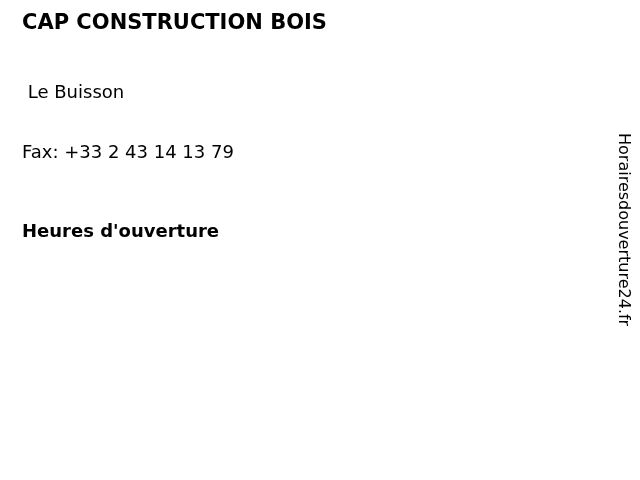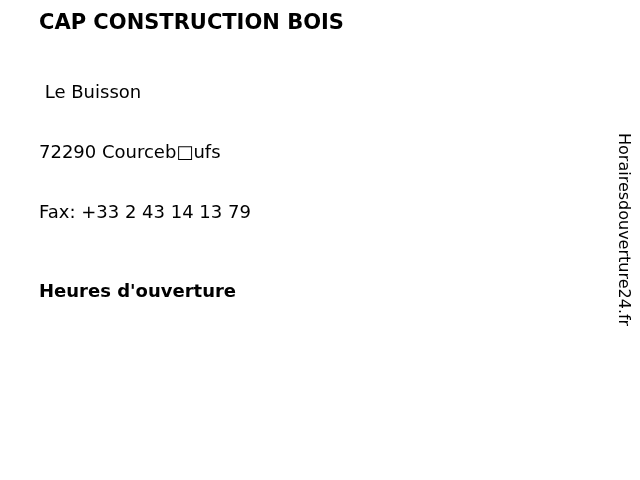--- a/index.html
+++ b/index.html
@@ -5,21 +5,20 @@
   * { margin: 0; padding: 0; box-sizing: border-box; }
   html, body { width: 640px; height: 480px; }
   .page {
     position: relative;
     width: 640px;
     height: 480px;
     background: #ffffff;
     color: #000000;
     font-family: "DejaVu Sans", "Liberation Sans", sans-serif;
     overflow: hidden;
-    padding-left: 17px;
   }
   .content { padding: 10px 0 0 22px; }
   .title {
     font-size: 21px;
     line-height: 25px;
     font-weight: 700;
     white-space: pre;
   }
   .contact {
     margin-top: 7px;
@@ -46,21 +45,20 @@
 </head>
 <body>
 
 <div class="page">
   <div class="content">
 
     <h1 class="title">CAP CONSTRUCTION BOIS</h1>
 
     <div class="contact">
       <div> Le Buisson</div>
-      <div>72290 Courceb□ufs</div>
       <div>Fax: +33 2 43 14 13 79</div>
     </div>
 
     <h2 class="section-heading">Heures d'ouverture</h2>
 
   </div>
 
   <div class="watermark">Horairesdouverture24.fr</div>
 </div>
 

